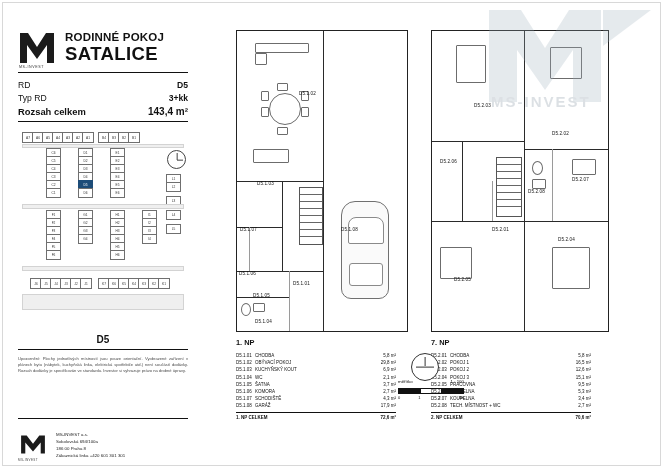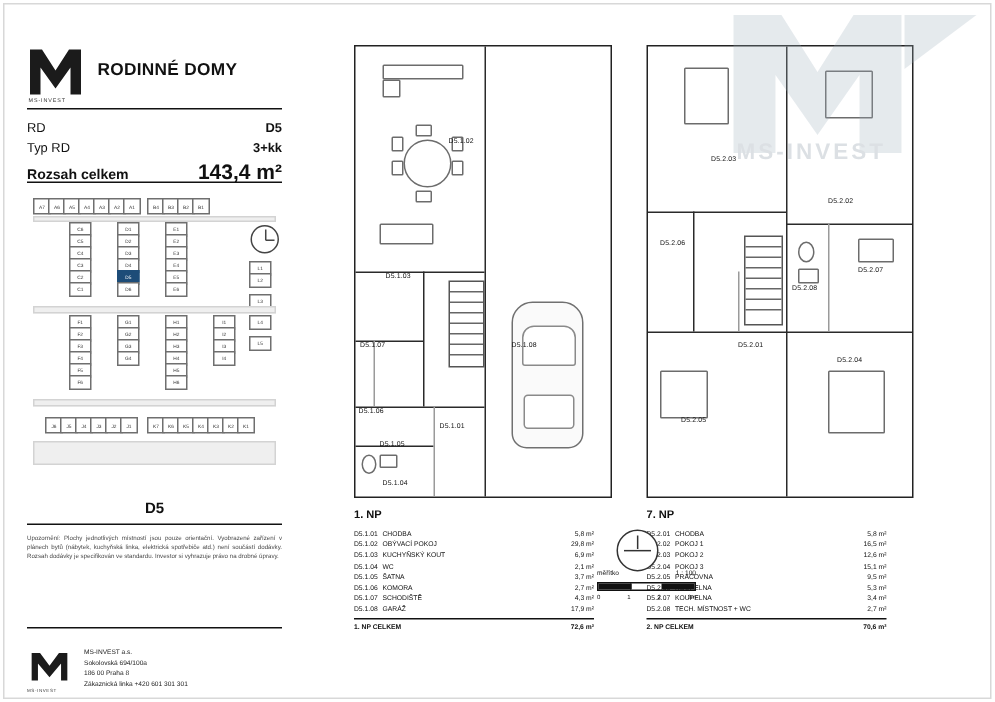--- a/index.html
+++ b/index.html
@@ -35,21 +35,21 @@
   .brandtext .l2{font-size:18.5px;font-weight:700;letter-spacing:.4px;color:#111;margin-top:1px;}
   .brand-rule{position:absolute;left:10px;top:64px;width:170px;height:1px;background:#111;}
 
   .info{
     position:absolute;left:10px;top:70px;width:170px;font-size:8.6px;color:#111;
   }
   .info .row{display:flex;justify-content:space-between;align-items:baseline;padding:1.6px 0;}
   .info .row .k{font-weight:400;}
   .info .row .v{font-weight:700;}
   .info .row.big .k{font-size:9.4px;font-weight:700;}
-  .info .row.big .v{font-size:14px;font-weight:700;text-align:center;}
+  .info .row.big .v{font-size:10px;font-weight:700;text-align:center;}
   .info-rule{position:absolute;left:10px;top:113px;width:170px;height:1px;background:#111;}
 
   
   .siteplan{
     position:absolute;left:10px;top:118px;width:170px;height:205px;
     background:#fff;
   }
   .sp-box{position:absolute;border:0.6px solid #6f6f6f;background:#fff;
     font-size:3.2px;color:#333;display:flex;align-items:center;justify-content:center;
     font-family:"Liberation Sans", sans-serif;letter-spacing:0;}
@@ -140,21 +140,22 @@
   <div class="left">
 
     <div class="brandrow">
       <div class="logo-mark">
         <svg width="38" height="34" viewBox="0 0 38 34">
           <polygon points="2,2 2,32 9,32 9,14 19,28 29,14 29,32 36,32 36,2 28,2 19,16 10,2" fill="#1b1b1b"></polygon>
         </svg>
         <div class="logo-sub">MS-INVEST</div>
       </div>
       <div class="brandtext">
-        <div class="l1">RODINNÉ DOMY</div>
+        <div class="l1">RODINNÉ POKOJ</div>
+        <div class="l2">SATALICE</div>
       </div>
     </div>
     <div class="brand-rule"></div>
 
     <div class="info">
       <div class="row">
         <span class="k">RD</span>
         <span class="v">D5</span>
       </div>
       <div class="row">

